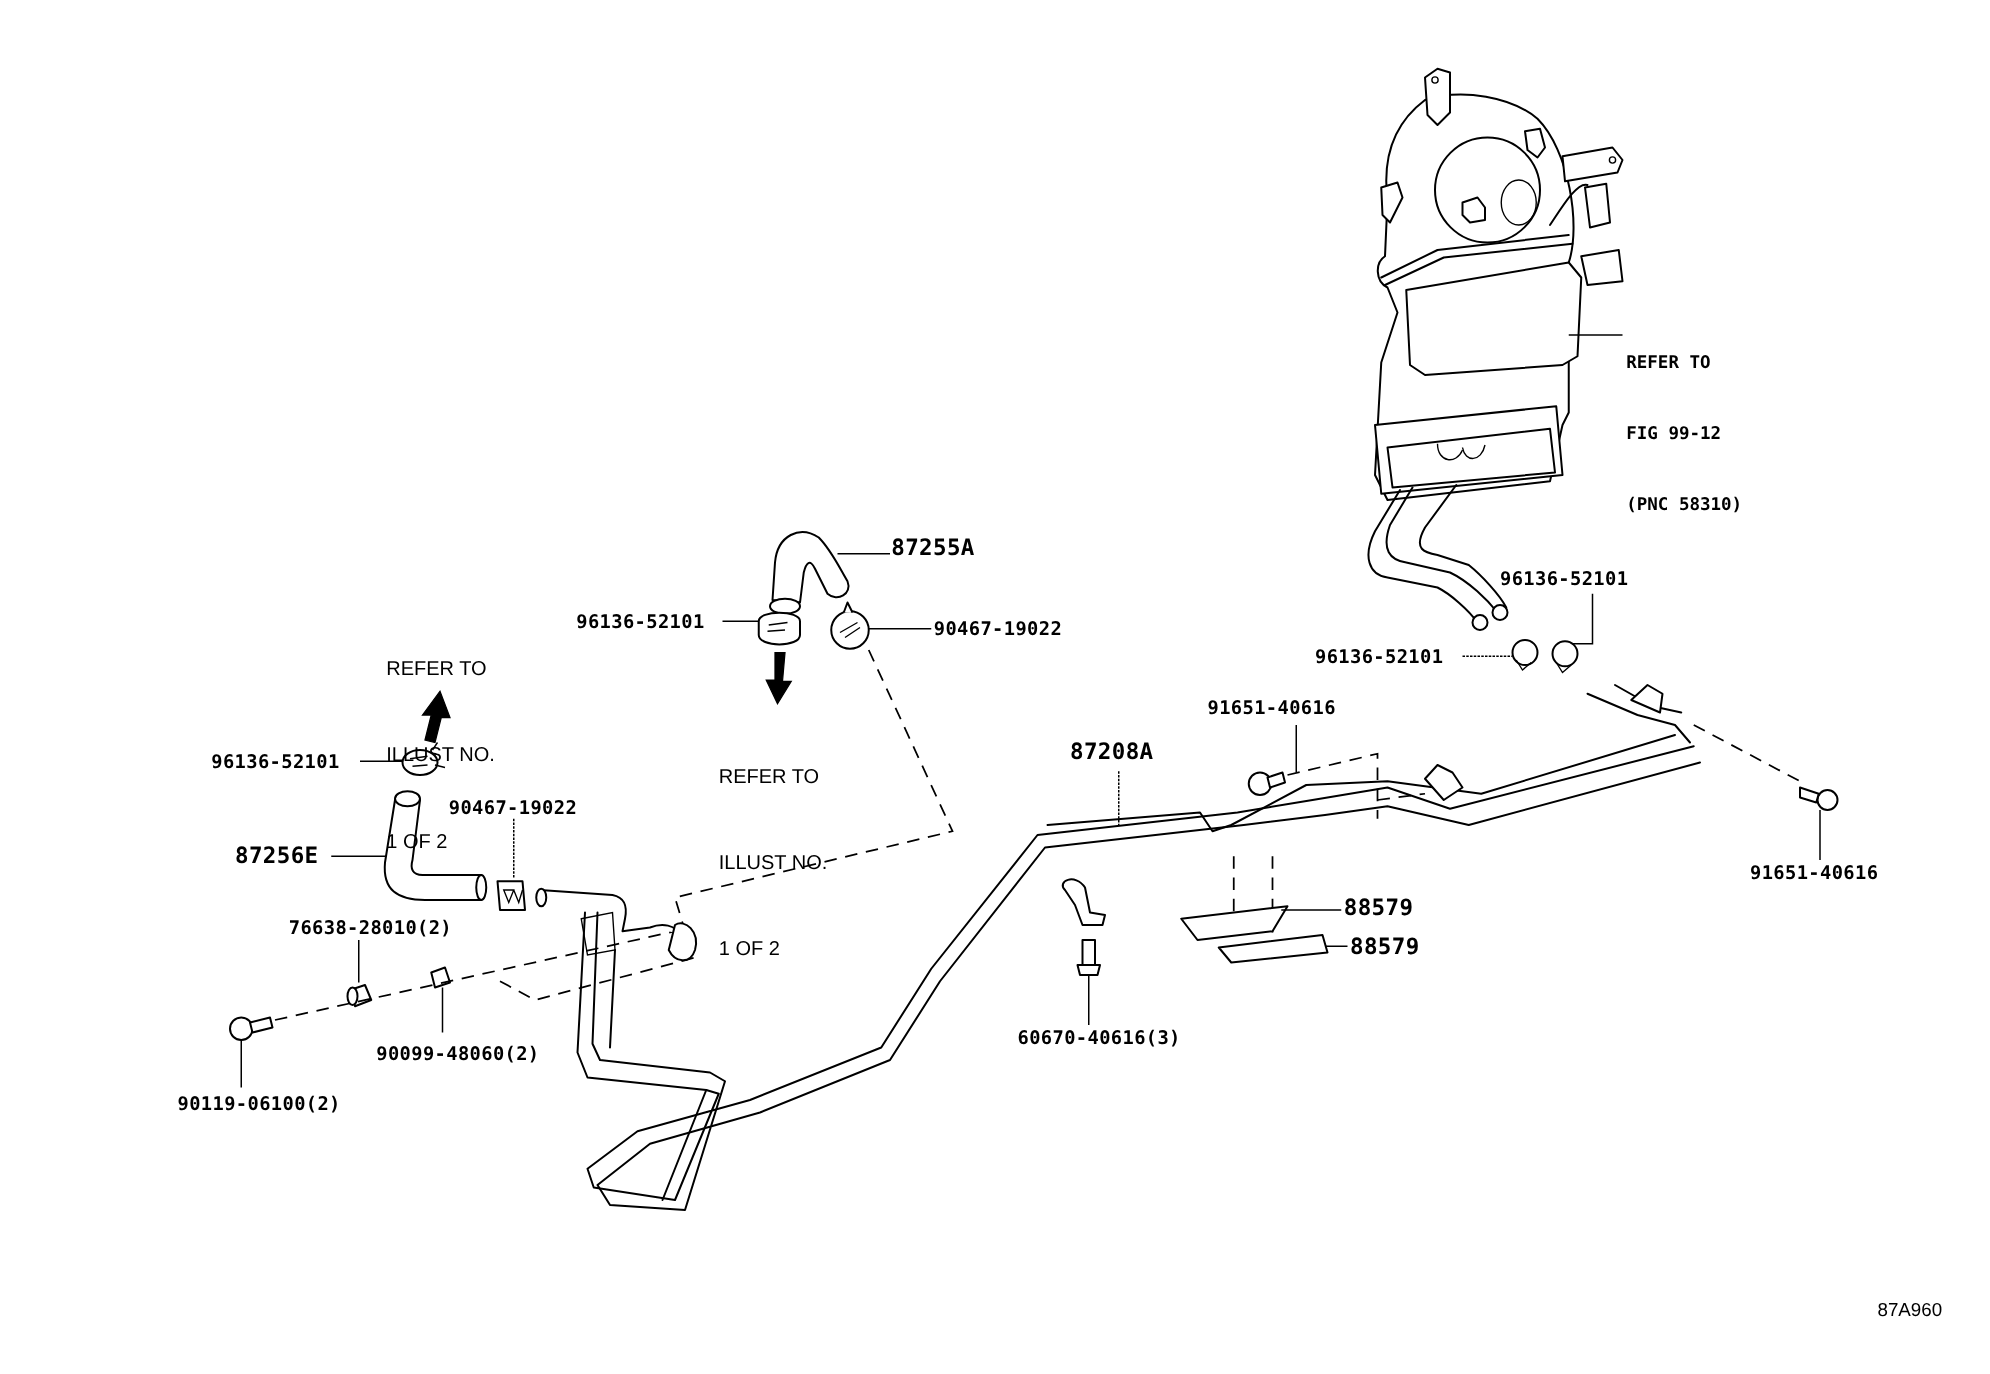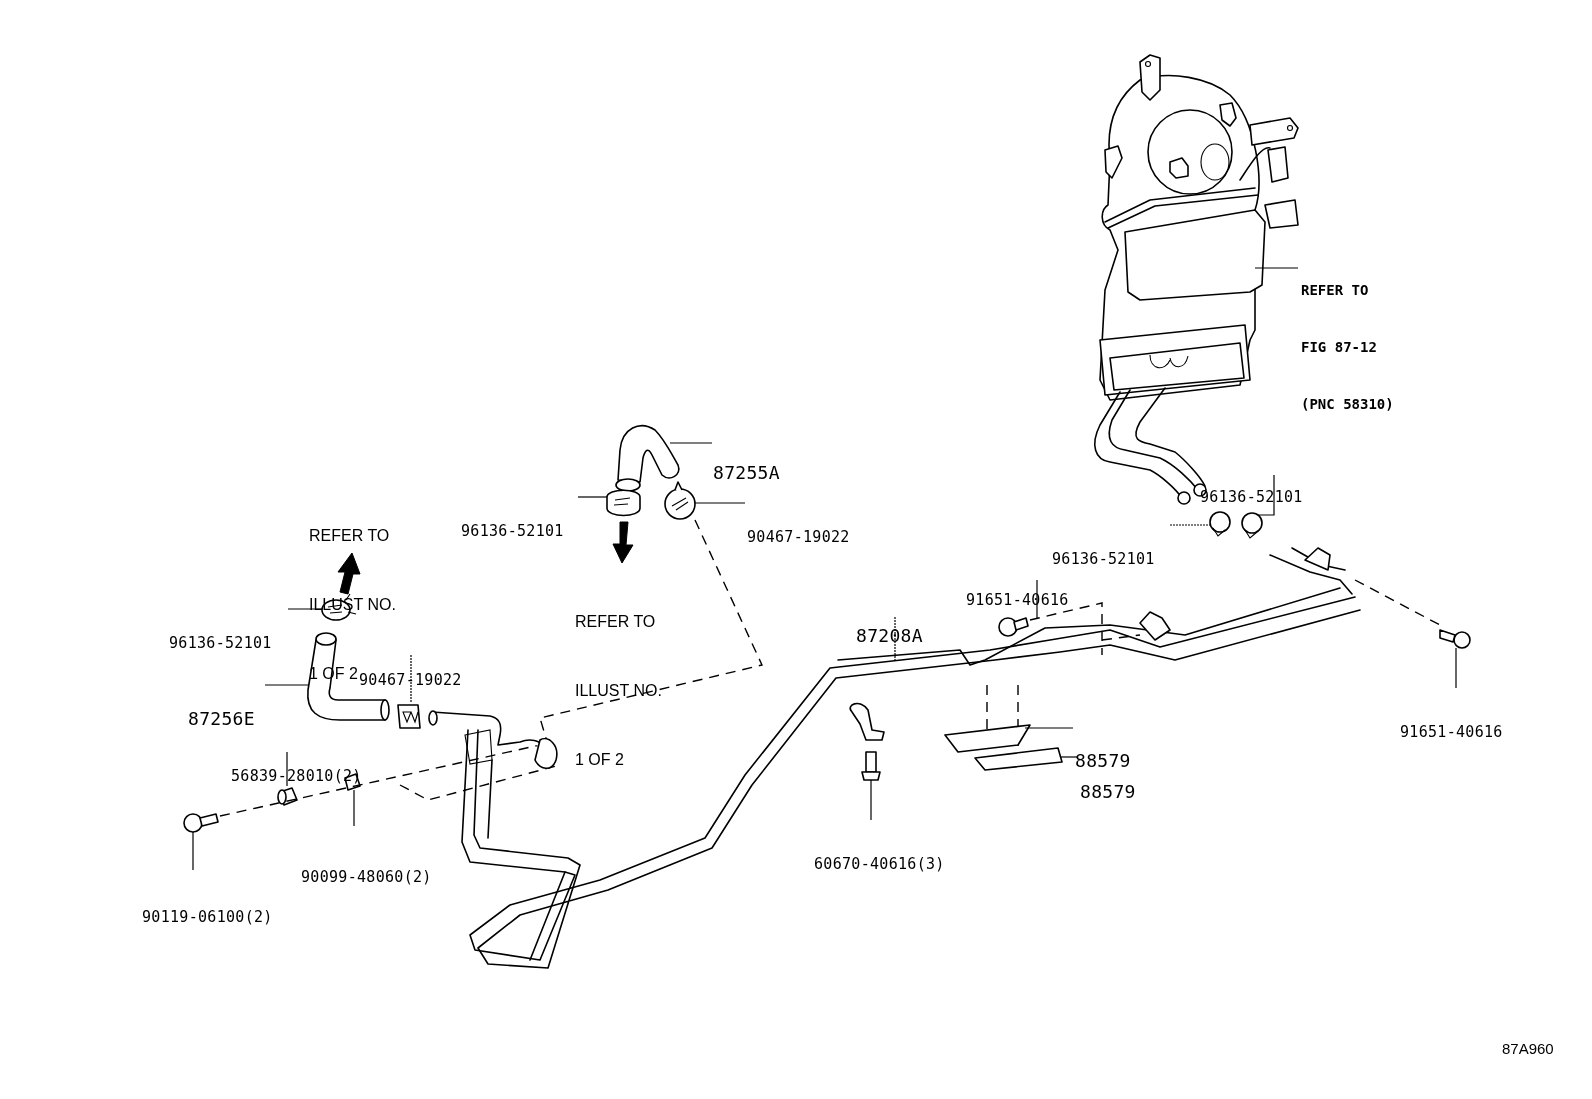--- a/index.html
+++ b/index.html
@@ -3,21 +3,21 @@
 <meta charset="utf-8">
 <style>
   html,body{margin:0;padding:0;background:#ffffff;}
   body{width:1592px;height:1099px;position:relative;overflow:hidden;font-family:"DejaVu Sans Mono","Liberation Mono",monospace;}
   svg#diagram{position:absolute;left:0;top:0;width:1592px;height:1099px;}
   .line{fill:none;stroke:#000;stroke-width:1.6;stroke-linejoin:round;stroke-linecap:round;}
   .thin{fill:none;stroke:#000;stroke-width:1.1;}
   .dash{fill:none;stroke:#000;stroke-width:1.4;stroke-dasharray:10 7;}
   .lead{fill:none;stroke:#000;stroke-width:1.2;}
   .part{fill:#fff;stroke:#000;stroke-width:1.6;stroke-linejoin:round;}
-  .lbl{position:absolute;font-family:"DejaVu Sans Mono","Liberation Mono",monospace;font-weight:normal;font-size:15px;color:#000;white-space:pre;line-height:18px;letter-spacing:0.3px;margin-top:34px;}
+  .lbl{position:absolute;font-family:"DejaVu Sans Mono","Liberation Mono",monospace;font-weight:bold;font-size:15px;color:#000;white-space:pre;line-height:18px;letter-spacing:0.3px;}
   .lbl.big{font-size:18px;}
   .note{position:absolute;font-family:"Liberation Sans","DejaVu Sans",sans-serif;font-size:16px;color:#000;white-space:pre;line-height:23px;}
   .note-mono{position:absolute;font-family:"DejaVu Sans Mono","Liberation Mono",monospace;font-weight:bold;font-size:14px;color:#000;white-space:pre;line-height:19px;}
   .code{position:absolute;font-family:"Liberation Sans","DejaVu Sans",sans-serif;font-size:15px;color:#000;}
 </style>
 </head>
 <body>
 
 <svg id="diagram" viewBox="0 0 1592 1099">
 
@@ -180,21 +180,21 @@
     <path class="lead" d="M1060,757 L1078,757"></path>
   </g>
 </svg>
 
 <div class="lbl big" style="left:713px;top:430px;">87255A</div>
 <div class="lbl" style="left:461px;top:488px;">96136-52101</div>
 <div class="lbl" style="left:747px;top:494px;">90467-19022</div>
 <div class="lbl" style="left:169px;top:600px;">96136-52101</div>
 <div class="lbl" style="left:359px;top:637px;">90467-19022</div>
 <div class="lbl big" style="left:188px;top:676px;">87256E</div>
-<div class="lbl" style="left:231px;top:733px;">56839-28010(2)</div>
+<div class="lbl" style="left:231px;top:733px;">76638-28010(2)</div>
 <div class="lbl" style="left:301px;top:834px;">90099-48060(2)</div>
 <div class="lbl" style="left:142px;top:874px;text-align:center;">90119-06100(2)</div>
 <div class="lbl big" style="left:856px;top:593px;">87208A</div>
 <div class="lbl" style="left:966px;top:557px;">91651-40616</div>
 <div class="lbl" style="left:814px;top:821px;">60670-40616(3)</div>
 <div class="lbl big" style="left:1075px;top:718px;">88579</div>
 <div class="lbl big" style="left:1080px;top:749px;">88579</div>
 <div class="lbl" style="left:1200px;top:454px;">96136-52101</div>
 <div class="lbl" style="left:1052px;top:516px;">96136-52101</div>
 <div class="lbl" style="left:1400px;top:689px;">91651-40616</div>
@@ -204,17 +204,17 @@
   <div>ILLUST NO.</div>
   <div>1 OF 2</div>
 </div>
 <div class="note" style="left:575px;top:564px;">
   <div>REFER TO</div>
   <div>ILLUST NO.</div>
   <div>1 OF 2</div>
 </div>
 <div class="note-mono" style="left:1301px;top:243px;">
   <div>REFER TO</div>
-  <div>FIG 87-12</div>
+  <div>FIG 99-12</div>
   <div>(PNC 58310)</div>
 </div>
 
 <div class="code" style="left:1466px;top:1040px;margin-left:36px;">87A960</div>
 
 </body></html>

